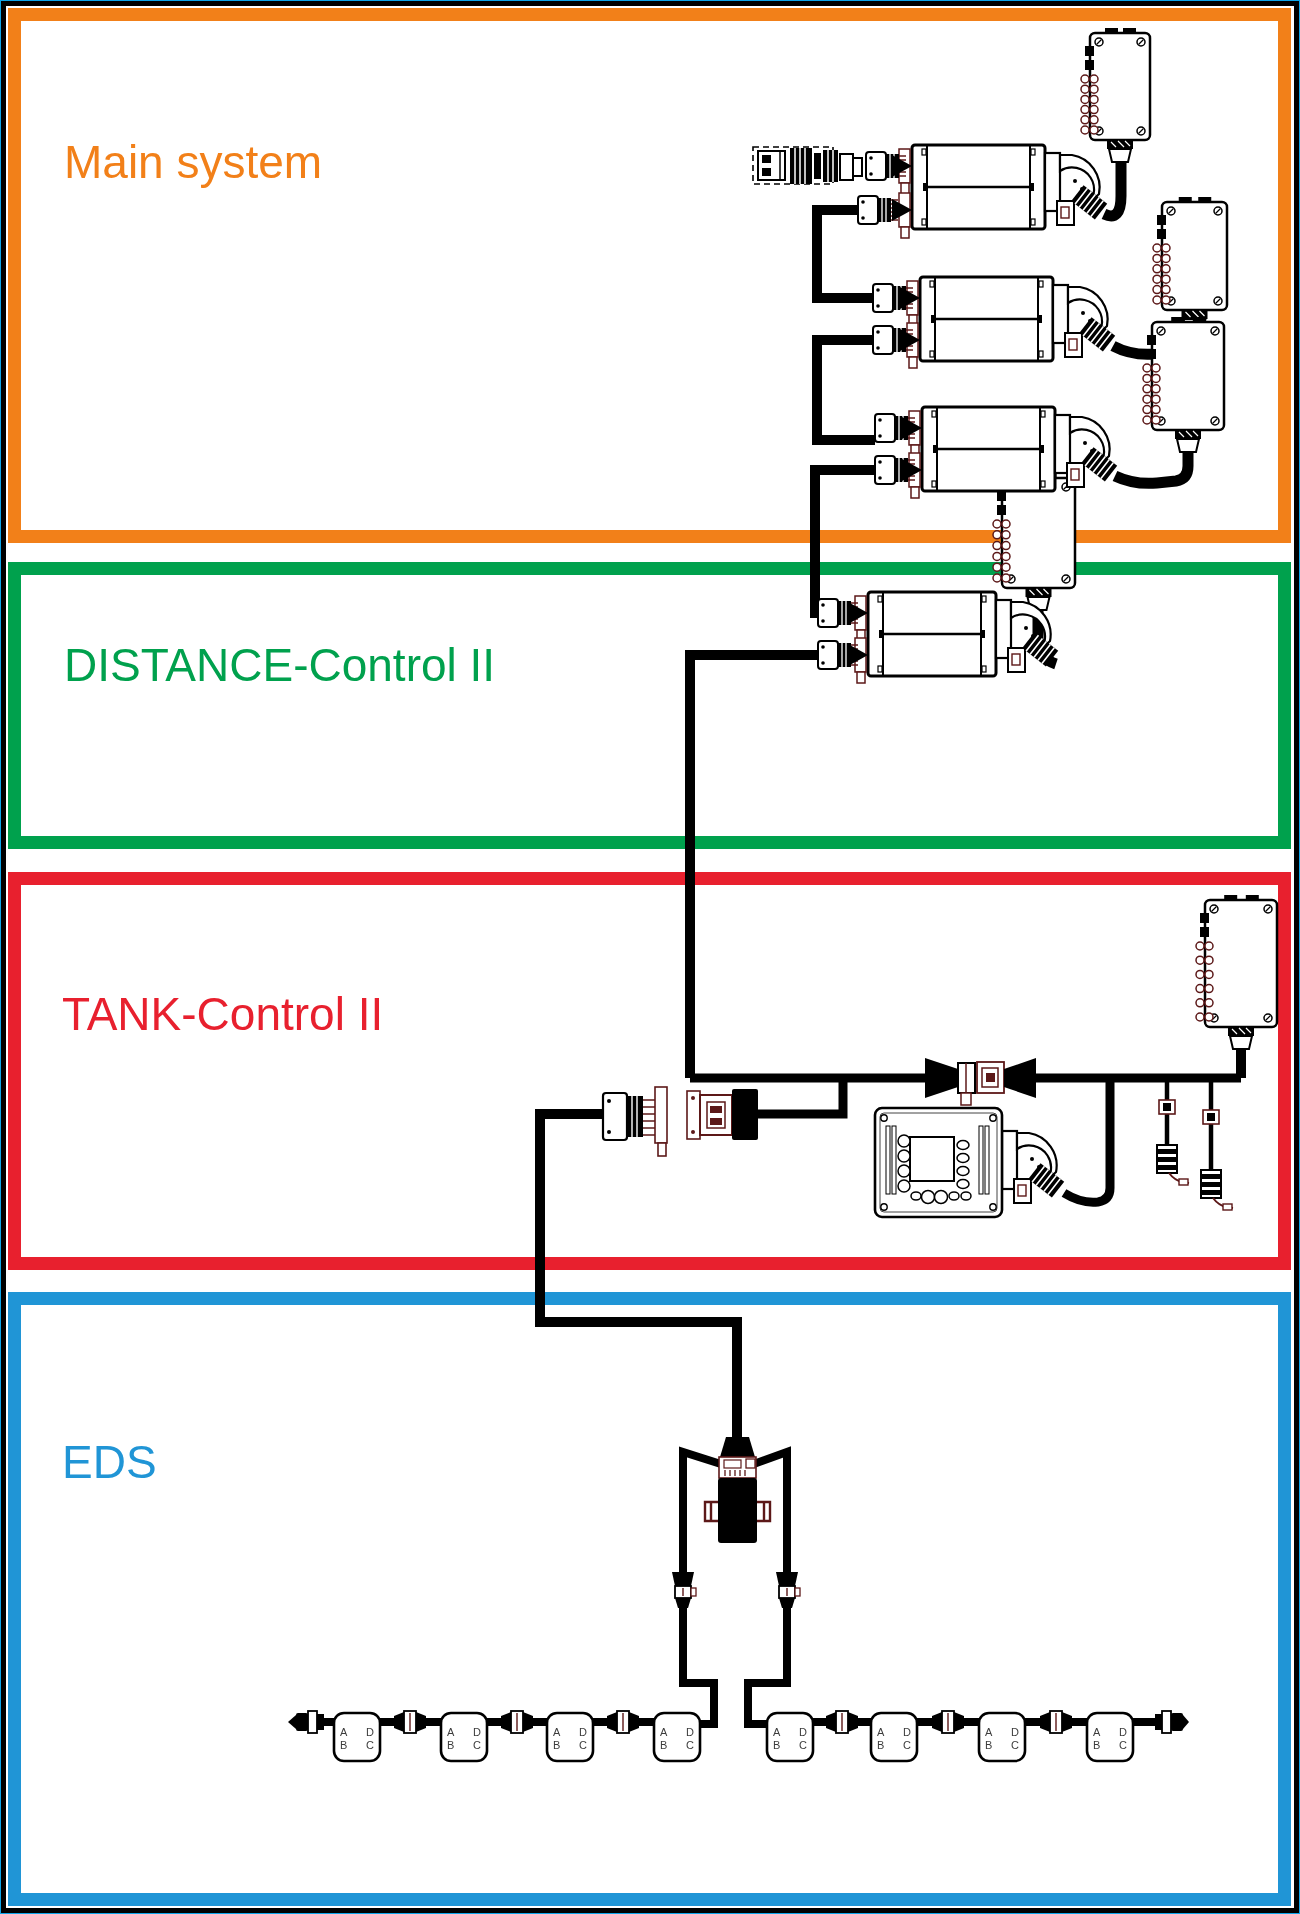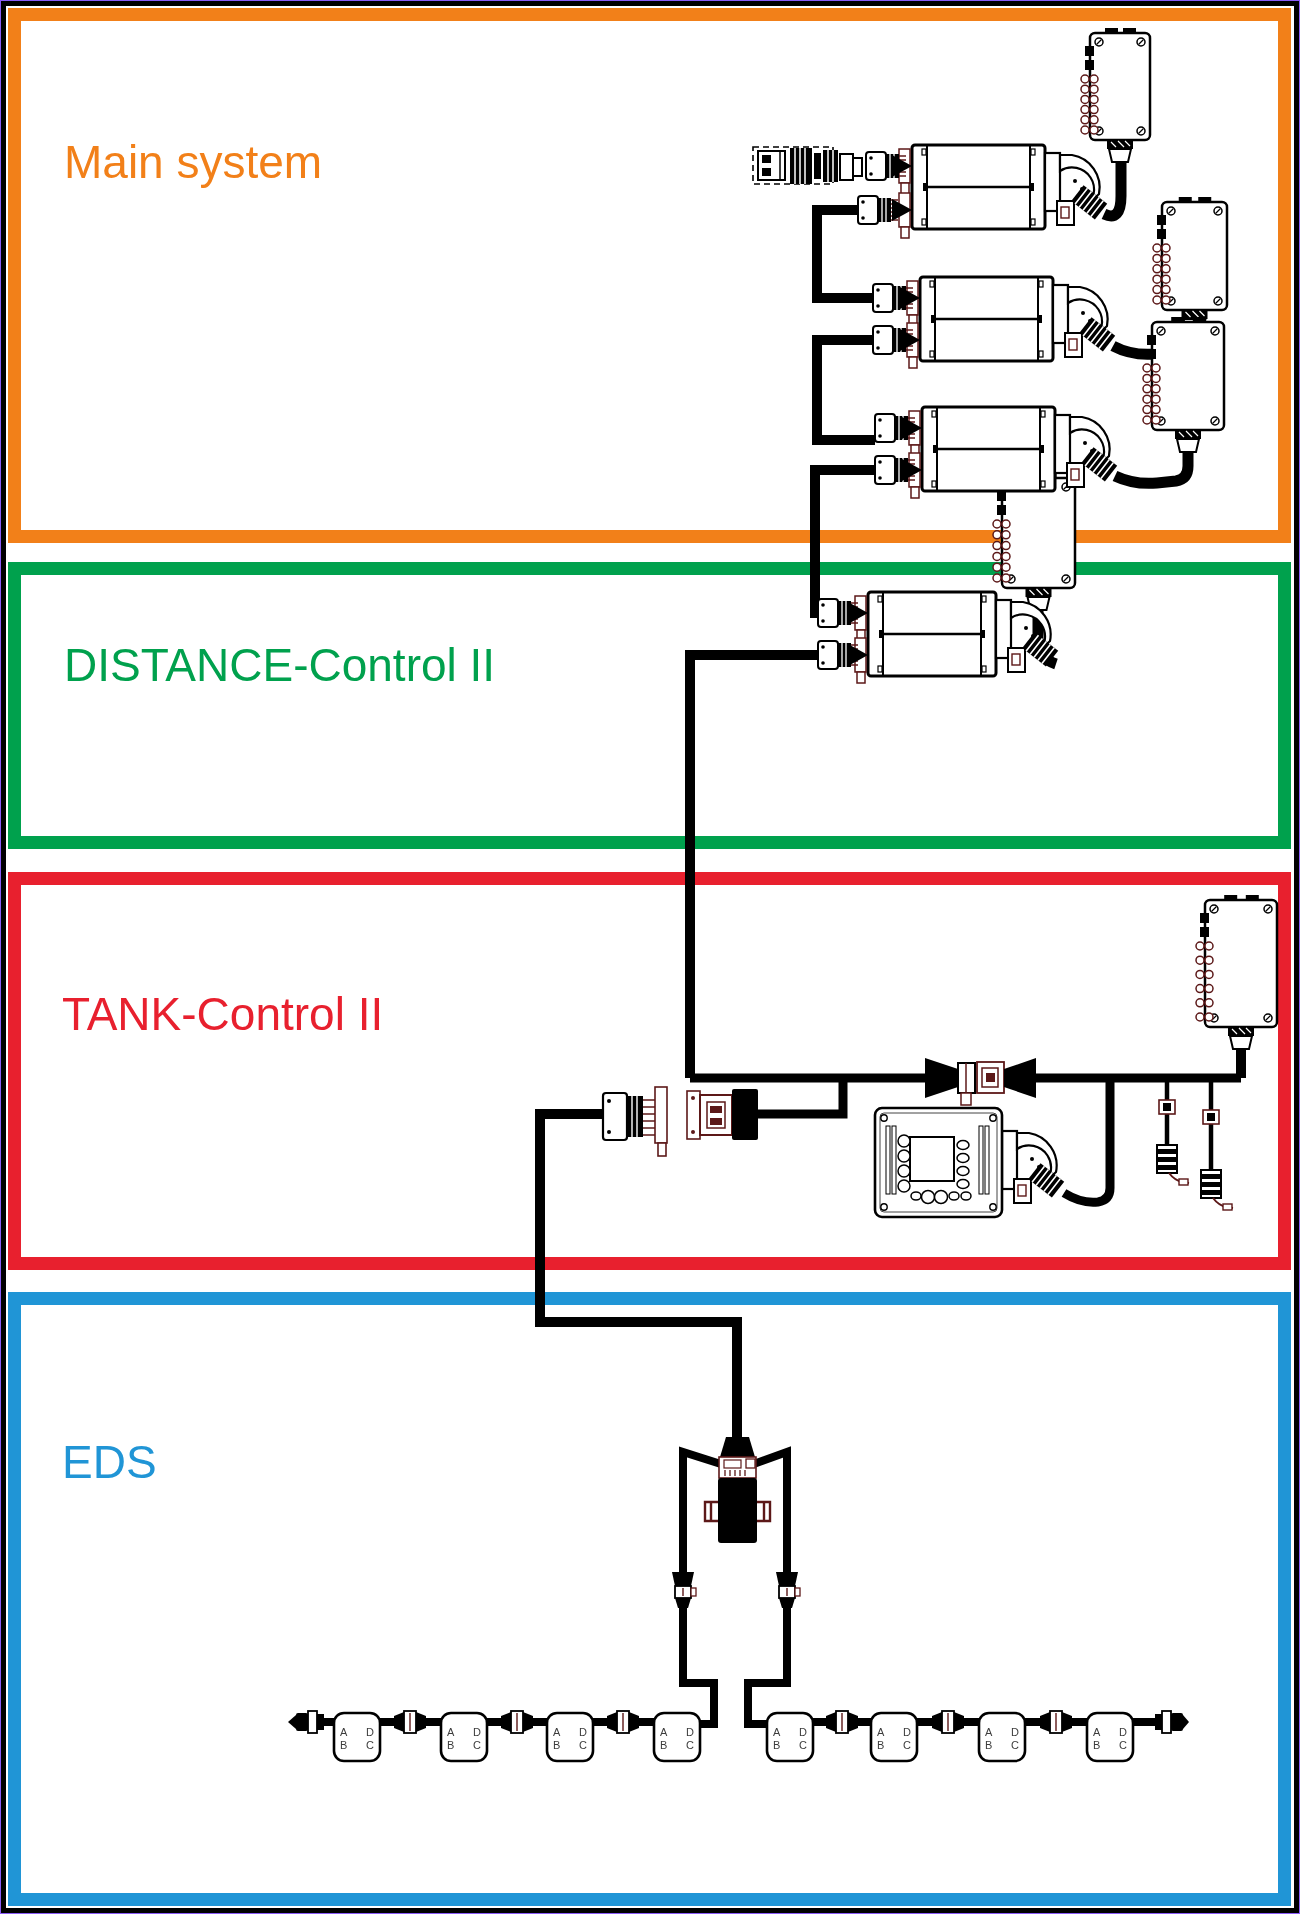--- a/index.html
+++ b/index.html
@@ -1,16 +1,16 @@
 <!DOCTYPE html>
 <html><head>
 <meta charset="utf-8">
 <style>
   html,body{margin:0;padding:0;background:#ffffff;}
-  .stage{width:1300px;height:1914px;position:relative;background:#8b5cf6;}
+  .stage{width:1300px;height:1914px;position:relative;background:#0ea5e9;}
   svg{display:block;}
   svg text{font-family:"Liberation Sans","DejaVu Sans",sans-serif;}
   .seclabel{font-size:46px;}
   .nzl{font-size:11px;fill:#3c3c3c;}
 </style>
 </head>
 <body>
 
 <div class="stage">
 <svg width="1300" height="1914" viewBox="0 0 1300 1914">

